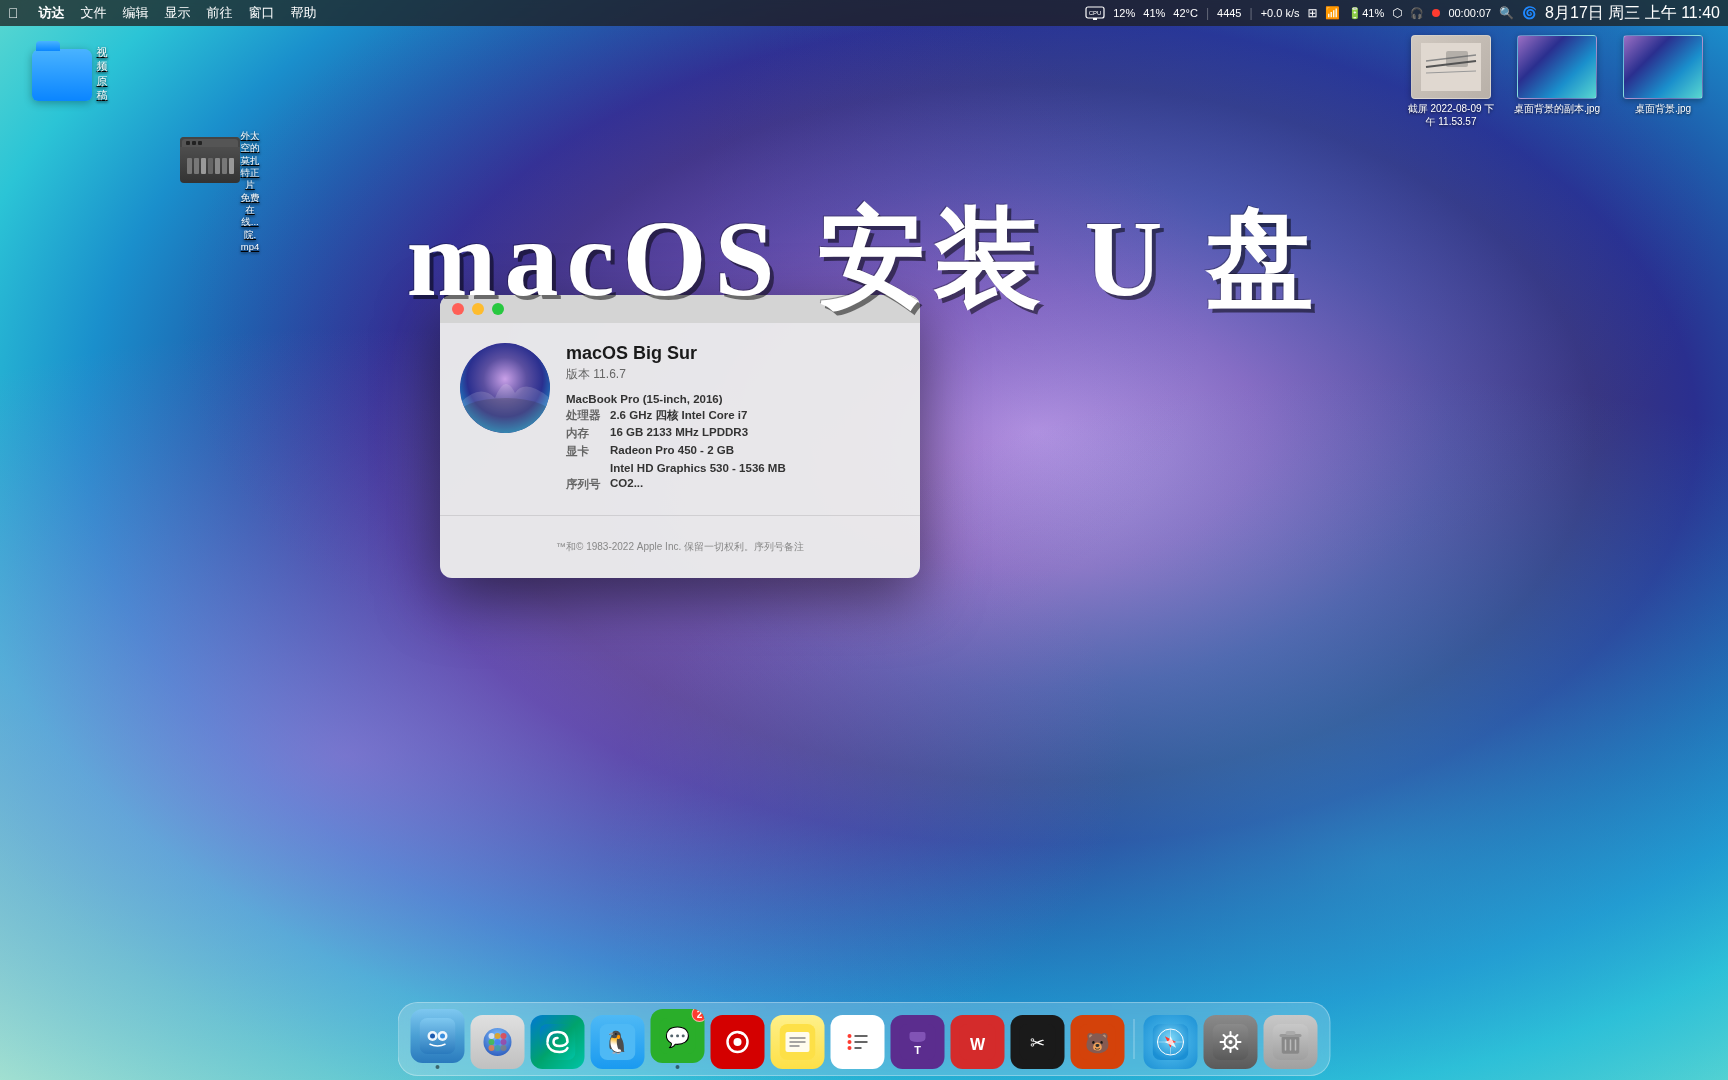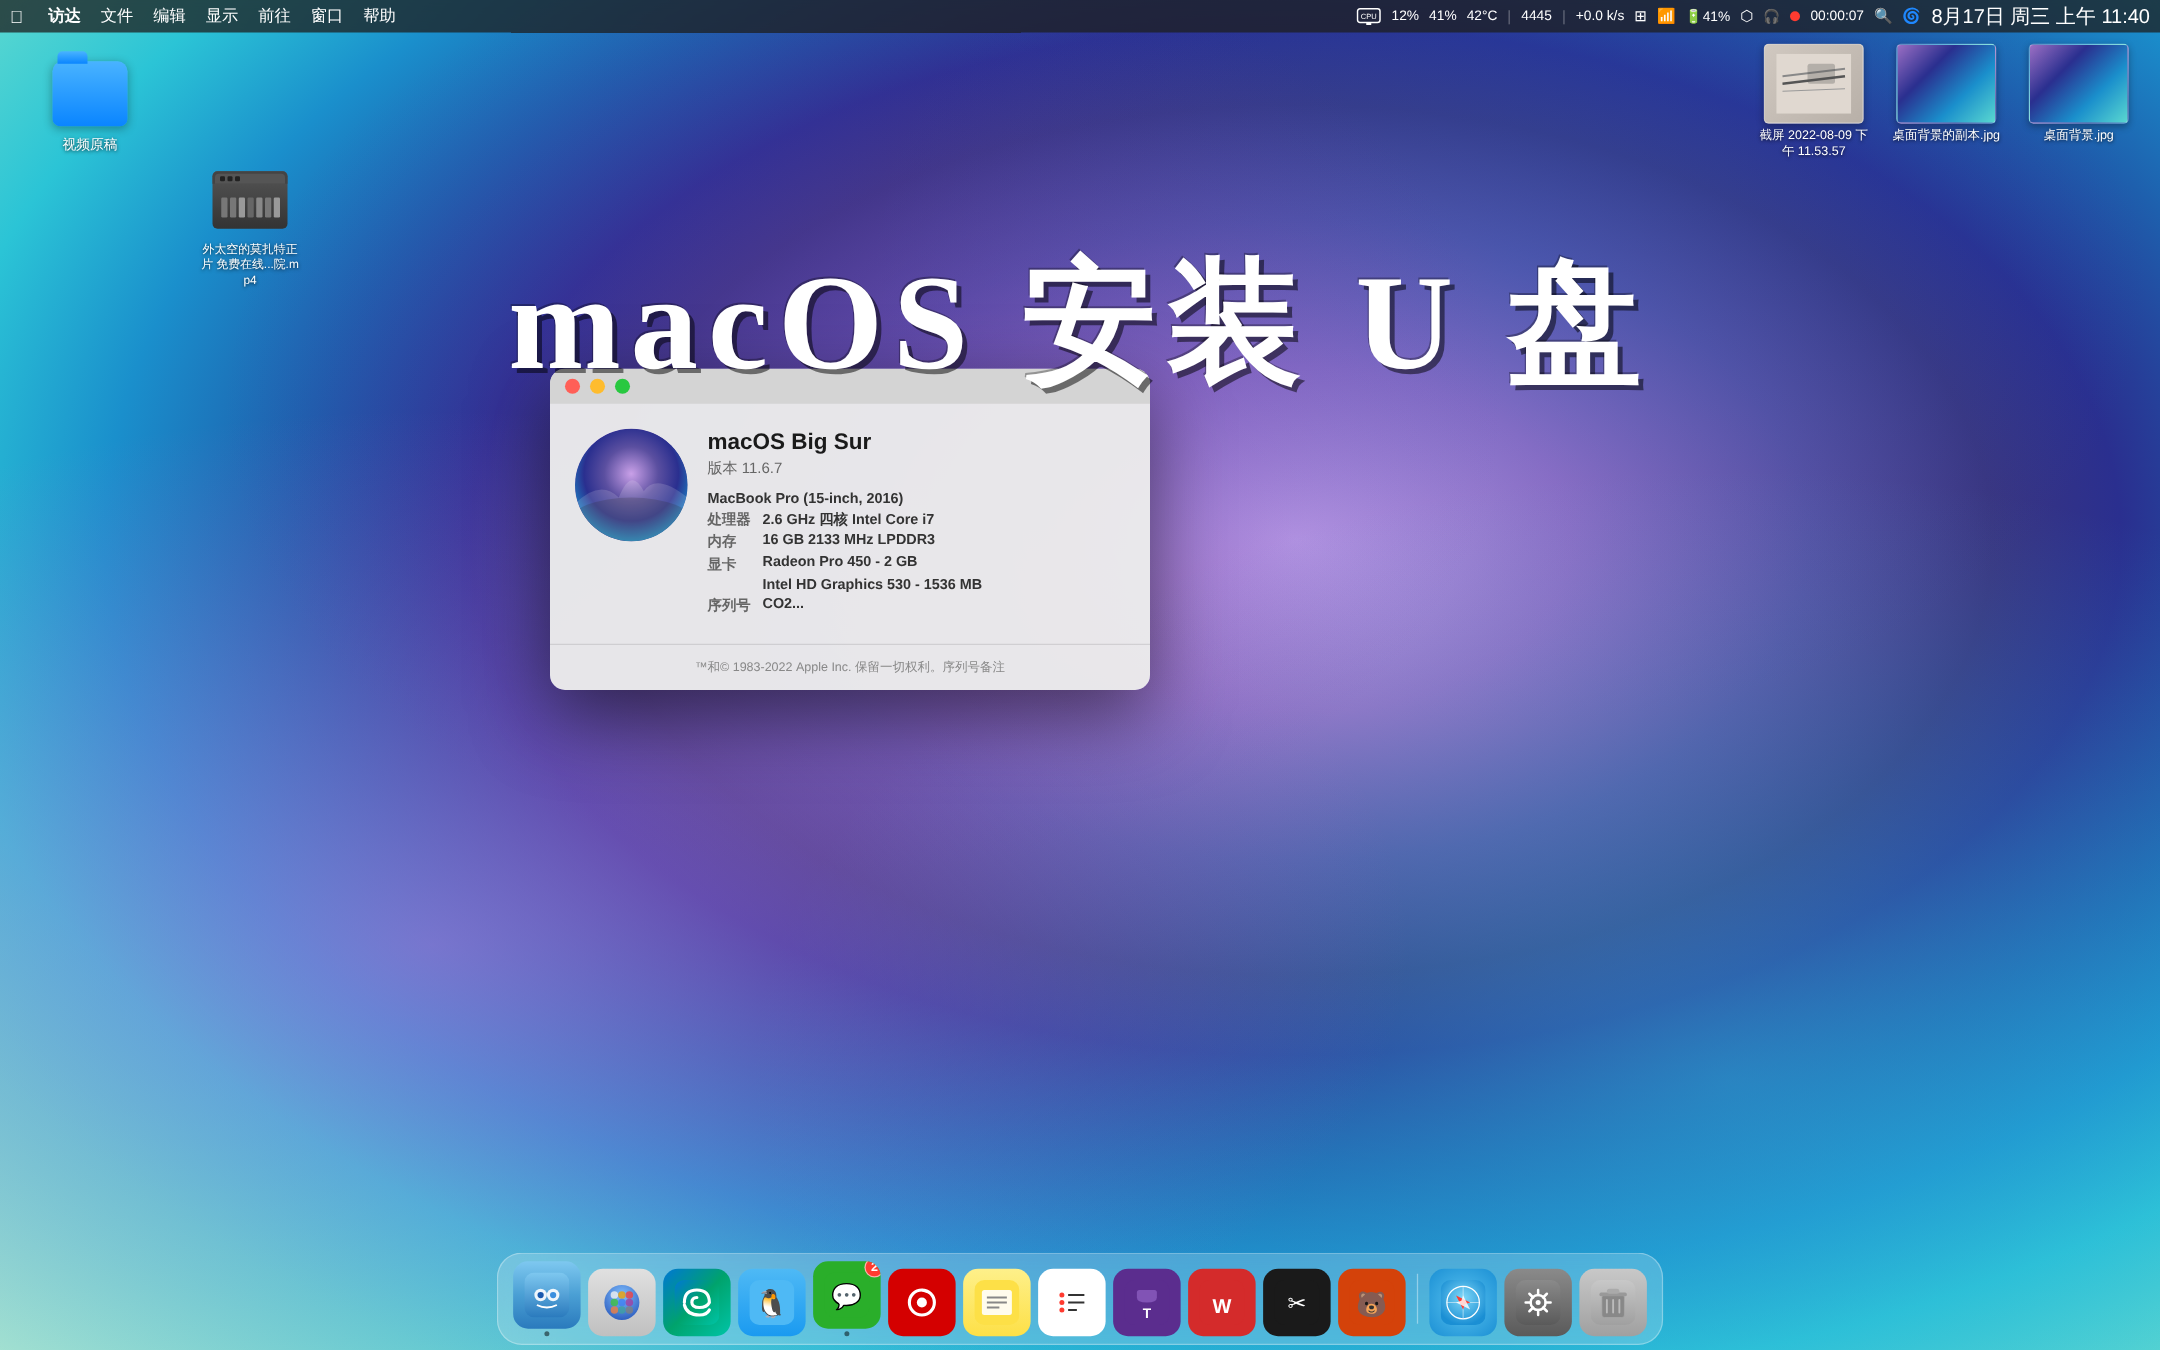--- a/index.html
+++ b/index.html
@@ -86,24 +86,25 @@
     .datetime {
       font-size: 16px;
       color: white;
       white-space: nowrap;
     }
 
     
     .desktop-icon {
       position: absolute;
       display: flex;
-      flex-direction: column;
-      align-items: center;
+      flex-direction: row;
+      align-items: flex-start;
       cursor: pointer;
       width: 80px;
+      text-decoration: underline;
     }
 
     .desktop-icon .icon-img {
       width: 60px;
       height: 60px;
       display: flex;
       align-items: center;
       justify-content: center;
       margin-bottom: 4px;
     }
@@ -250,21 +251,21 @@
       font-weight: bold;
     }
 
     .spec-label {
       color: #666;
       min-width: 40px;
     }
 
     .dialog-footer {
       text-align: center;
-      padding: 11px;
+      padding: 24px;
       font-size: 10px;
       color: #888;
       border-top: 1px solid rgba(0,0,0,0.1);
     }
 
     
     #overlay-text {
       position: absolute;
       top: 0; left: 0; right: 0; bottom: 0;
       z-index: 60;
@@ -476,21 +477,21 @@
     </div>
   </div>
 
   <div class="desktop-icon" style="position:absolute; top:45px; left:32px;">
     <div class="icon-img">
       <div class="folder-icon"></div>
     </div>
     <span class="icon-label">视频原稿</span>
   </div>
 
-  <div class="desktop-icon" style="position:absolute; top:130px; left:160px;">
+  <div class="desktop-icon" style="position:absolute; top:130px; left:180px;">
     <div class="icon-img">
       <div class="video-thumb">
         <div style="position:absolute;top:2px;left:2px;right:2px;height:8px;background:#555;border-radius:3px 3px 0 0;display:flex;align-items:center;padding:0 4px;gap:2px;">
           <span style="width:4px;height:4px;background:#222;border-radius:1px;display:inline-block;"></span>
           <span style="width:4px;height:4px;background:#222;border-radius:1px;display:inline-block;"></span>
           <span style="width:4px;height:4px;background:#222;border-radius:1px;display:inline-block;"></span>
         </div>
         <div style="margin-top:12px;display:flex;gap:2px;">
           <span style="width:5px;height:16px;background:#777;border-radius:1px;display:inline-block;"></span>
           <span style="width:5px;height:16px;background:#777;border-radius:1px;display:inline-block;"></span>

